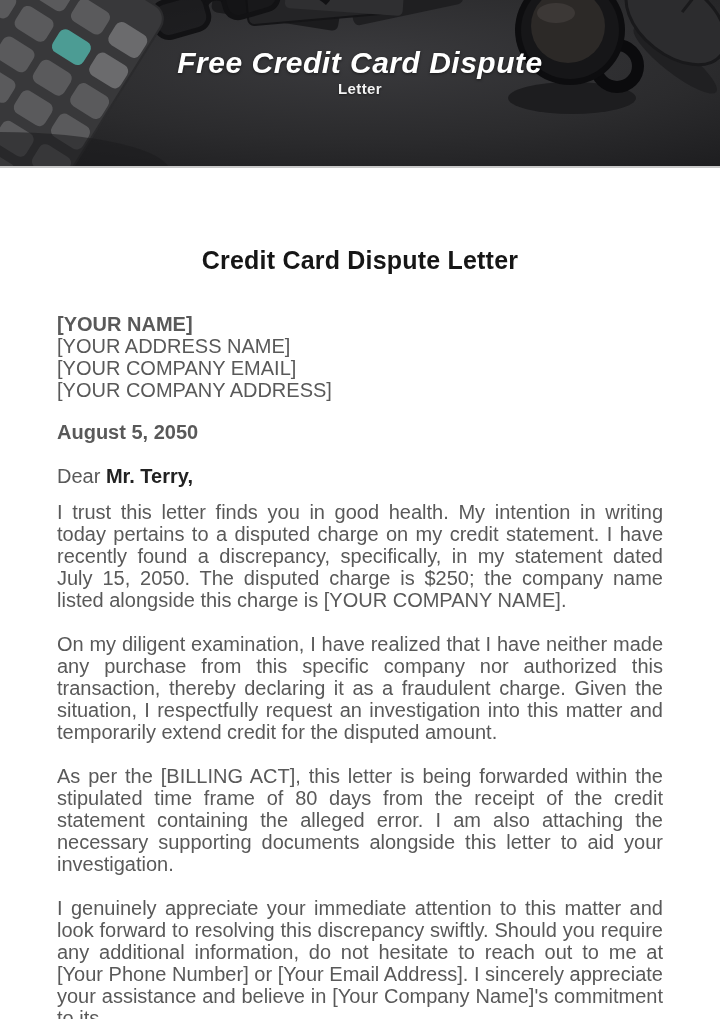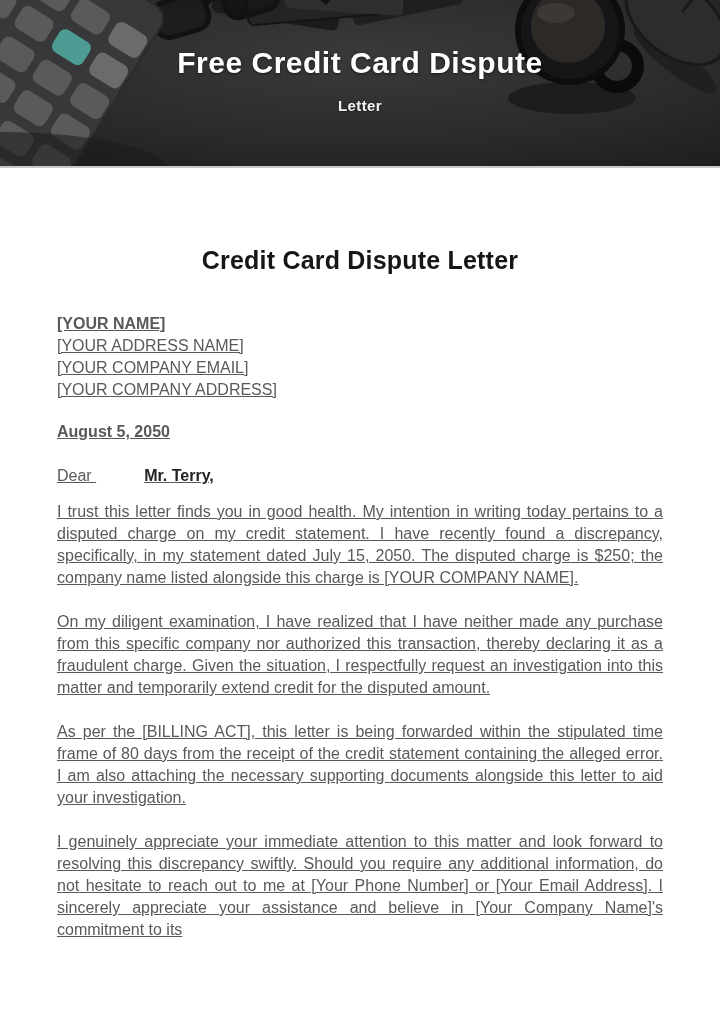--- a/index.html
+++ b/index.html
@@ -20,38 +20,39 @@
   }
   .banner svg { position: absolute; left: 0; top: 0; display: block; }
   .banner-text {
     position: absolute; left: 0; top: 0; width: 100%;
     text-align: center; color: #ffffff;
   }
   .banner-title {
     margin: 46px 0 0 0;
     font-size: 30px; font-weight: 700; letter-spacing: 0.5px;
     text-shadow: 0 1px 3px rgba(0,0,0,0.55);
+    font-style: italic;
   }
   .banner-subtitle {
-    margin-top: 17px;
+    margin-top: 0;
     font-size: 15px; font-weight: 700; letter-spacing: 0.4px;
     color: #f3f3f3;
     text-shadow: 0 1px 2px rgba(0,0,0,0.5);
   }
 
   
   .page { padding: 78px 57px 0 57px; }
   .doc-title {
     margin: 0 0 38px 0;
     text-align: center;
     font-size: 25px; font-weight: 700; letter-spacing: 0.2px;
     color: #161616;
   }
-  .page p { margin: 0; font-size: 16px; line-height: 22px; color: #595959; text-decoration: underline; }
-  .b { font-weight: 700; color: #222222; margin-left: 48px; }
+  .page p { margin: 0; font-size: 20px; line-height: 22px; color: #595959; }
+  .b { font-weight: 700; color: #222222; }
   .block-sender { margin-bottom: 20px; }
   .date-line { margin-top: 0; margin-bottom: 22px !important; }
   .block-recipient { margin-bottom: 20px; }
   .salutation { margin-bottom: 14px !important; }
   .para { text-align: justify; margin-bottom: 22px !important; }
   .para:last-child { margin-bottom: 0 !important; }
 </style>
 </head>
 <body>
 

